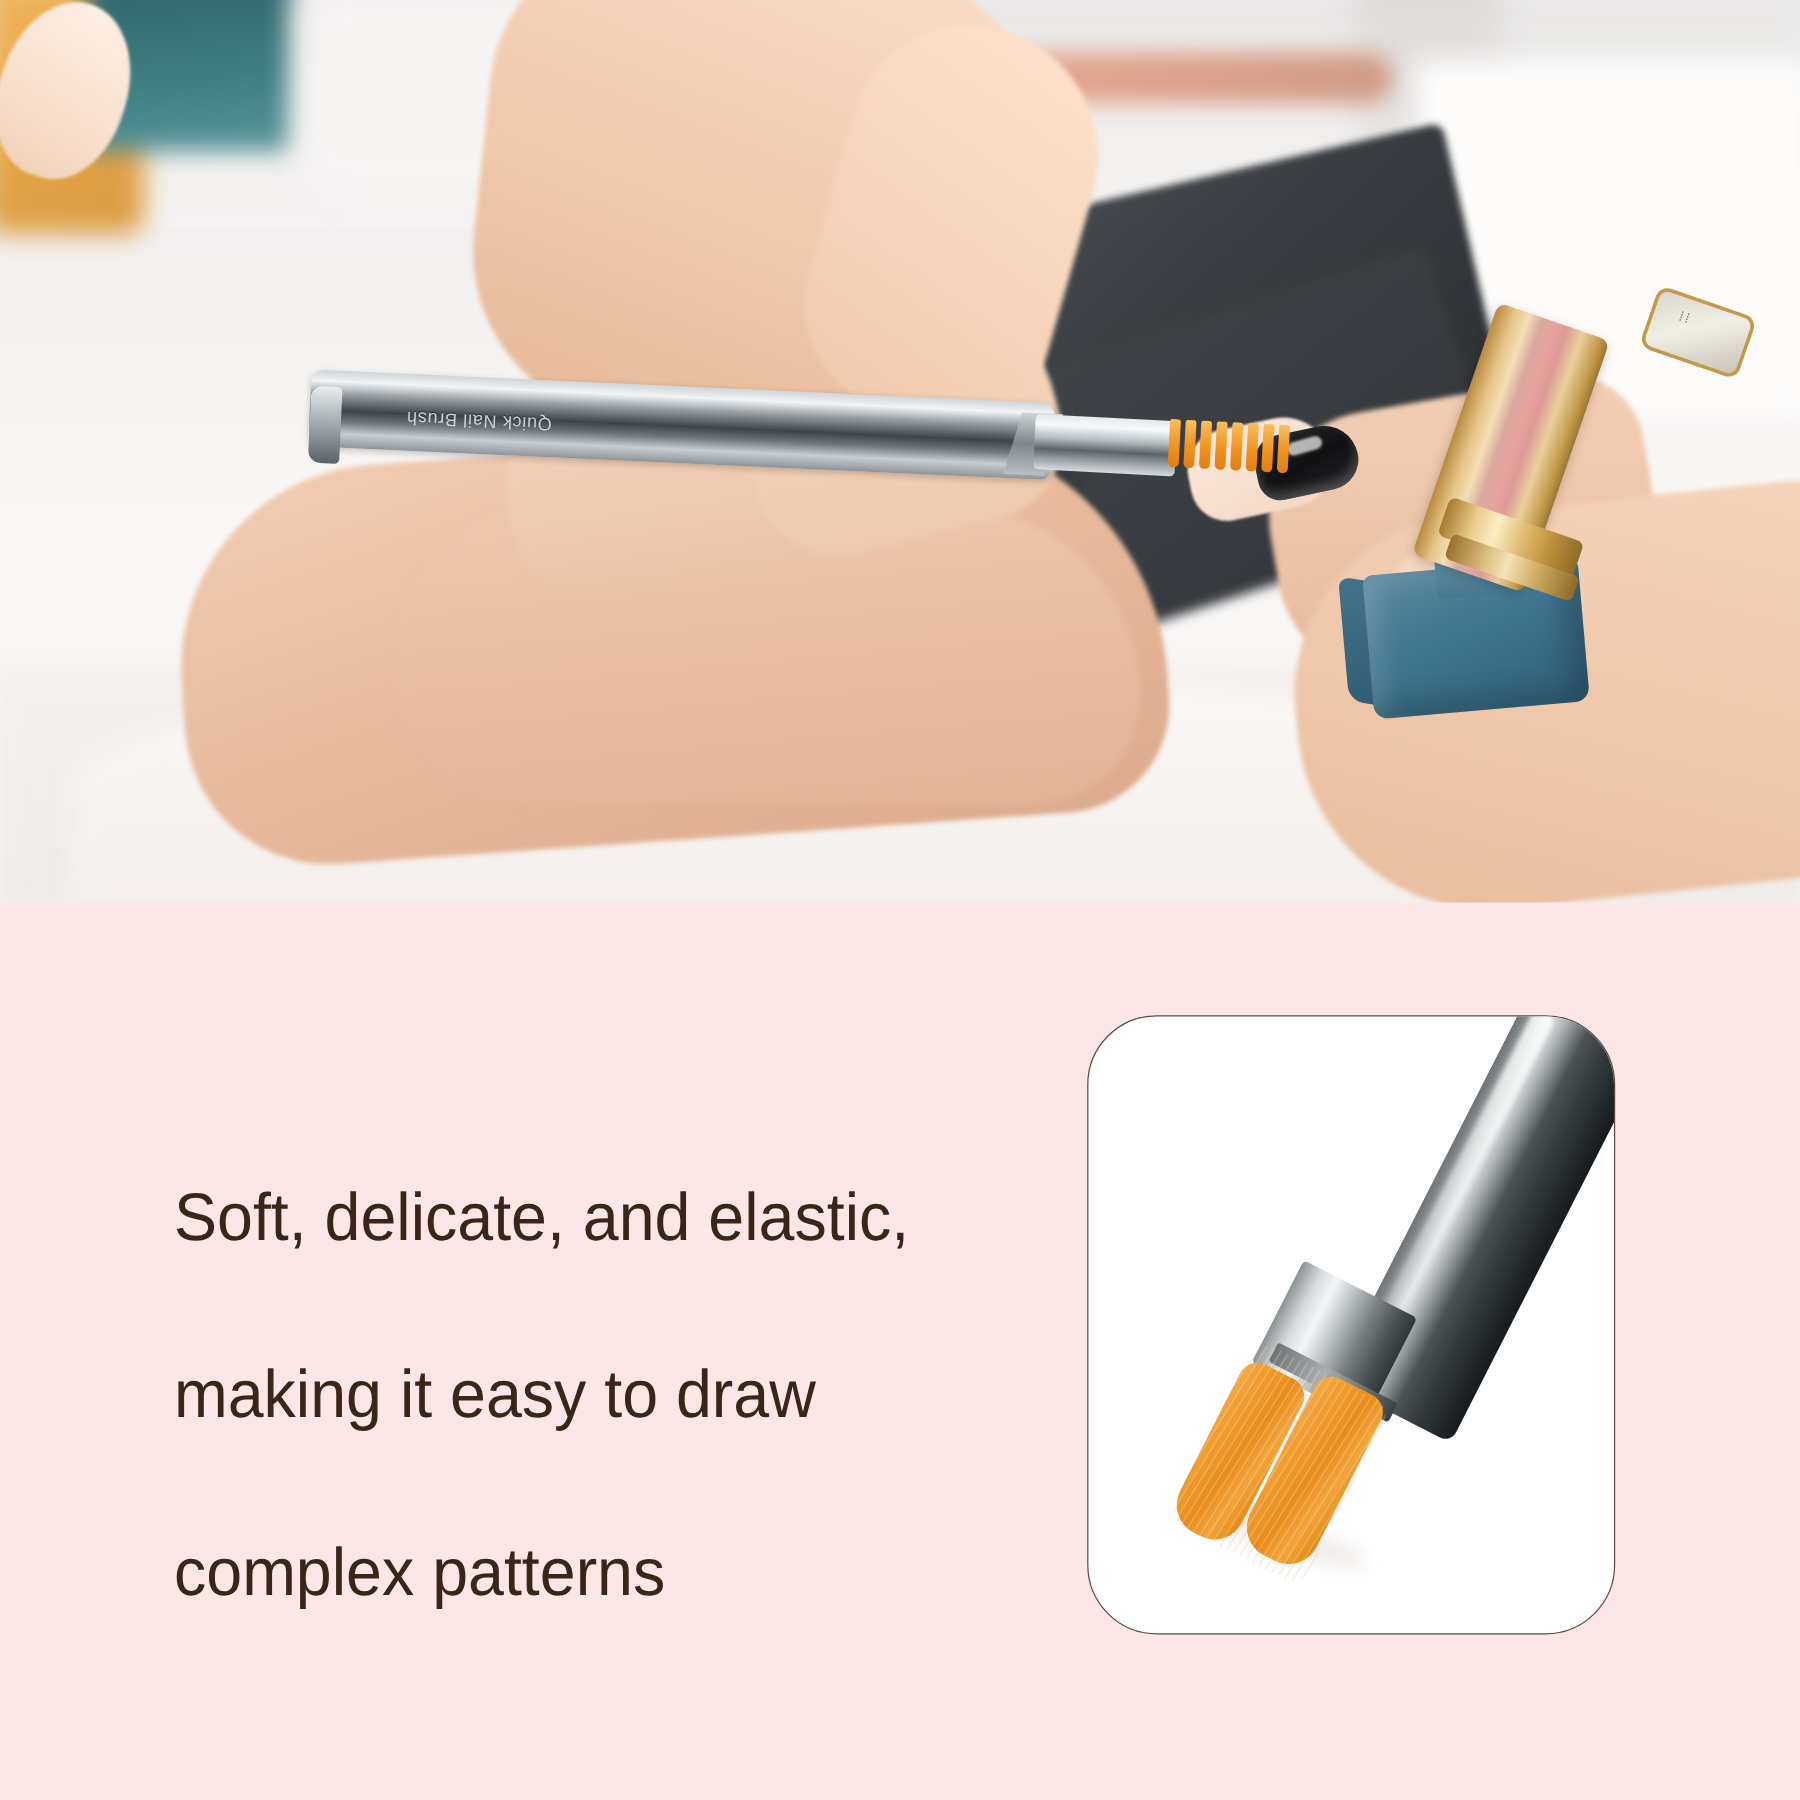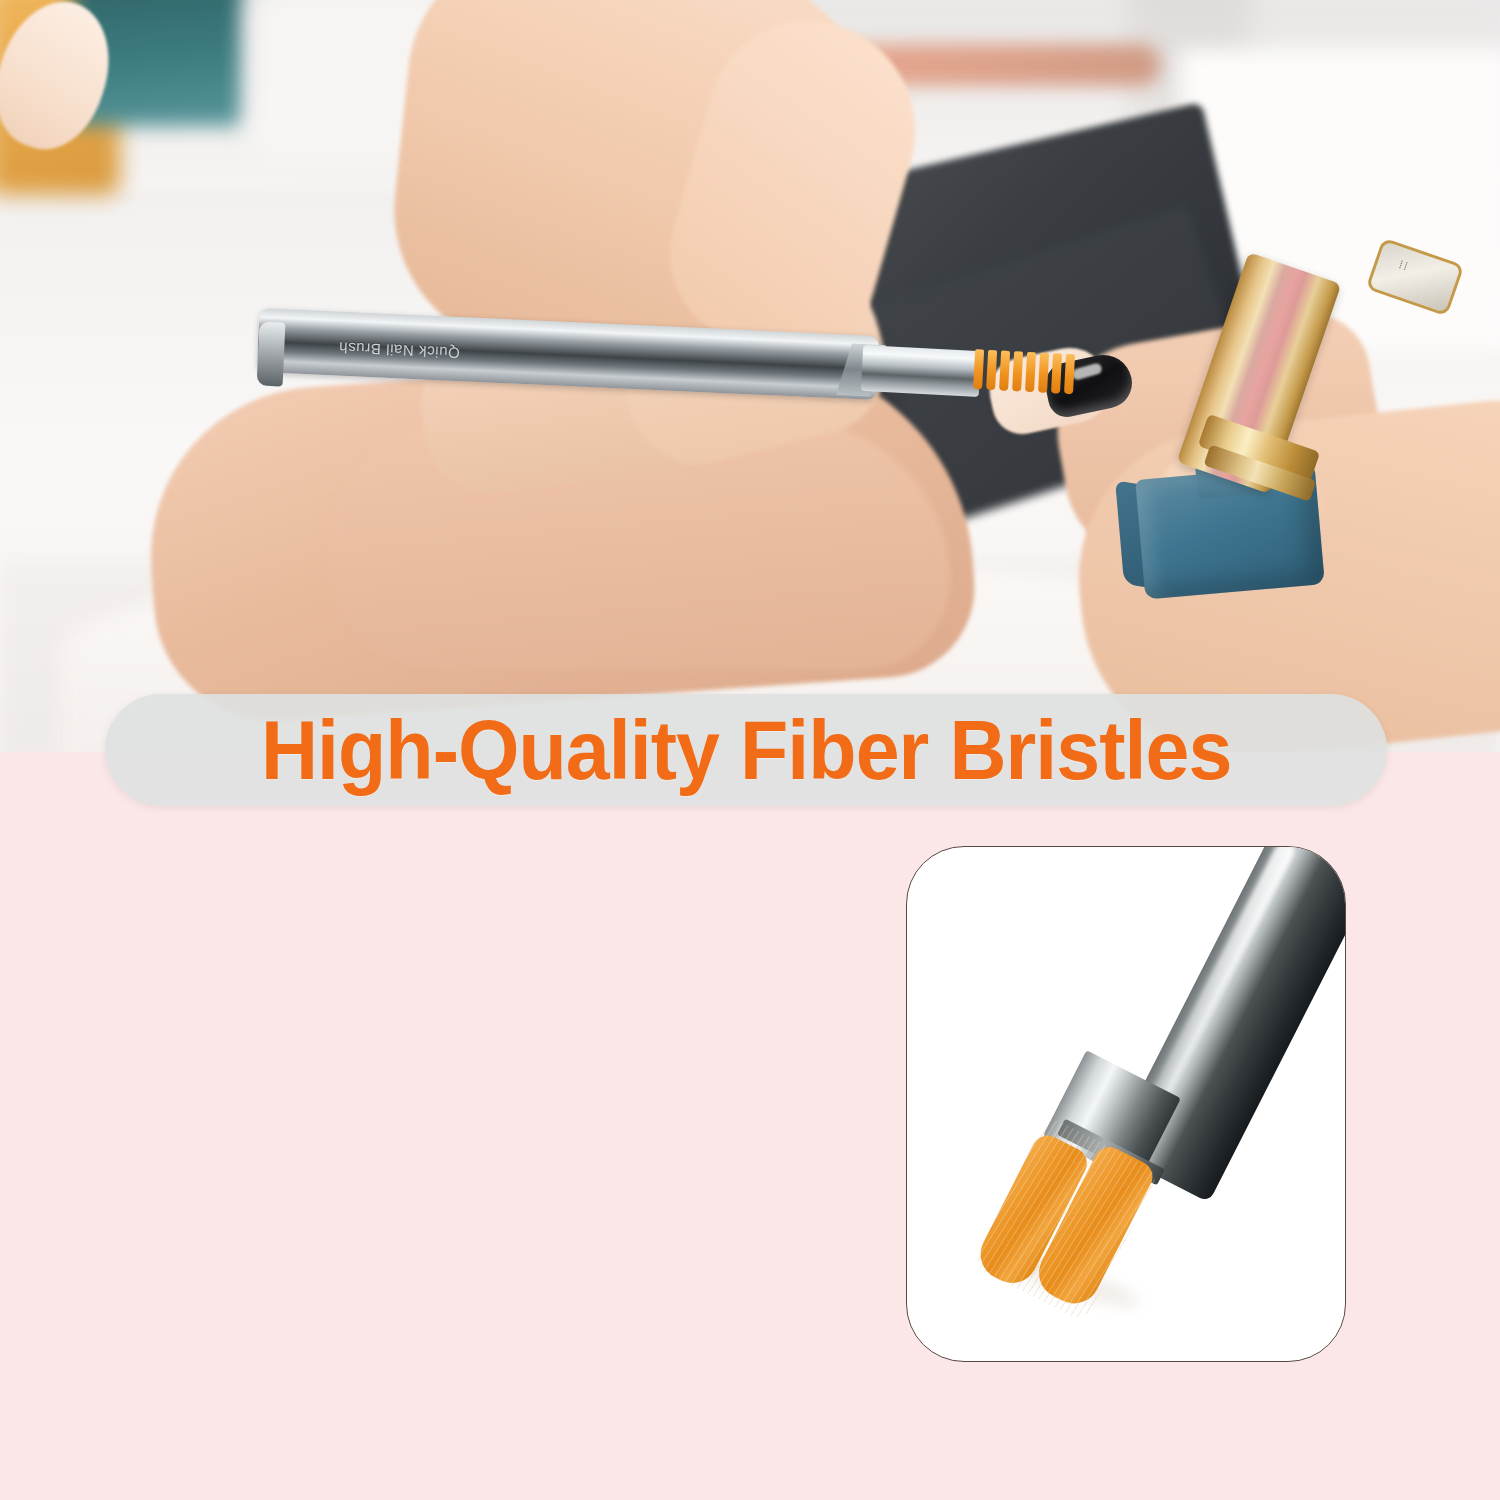--- a/index.html
+++ b/index.html
@@ -559,24 +559,26 @@
     <div class="polish-bottle-left"></div>
     <div class="polish-bottle"></div>
     <div class="polish-neck"></div>
     <div class="lipstick-body"></div>
     <div class="lipstick-ring"></div>
     <div class="lipstick-ring2"></div>
     <div class="lipstick-top"></div>
     <div class="lipstick-top-dots">⁞⁞</div>
   </div>
 
-  <div class="headline-banner">
-    <div class="headline-text">High-Quality Fiber Bristles</div>
+
+  <div class="copy-block">
+    <div class="copy-line">Soft, delicate, and elastic,</div>
+    <div class="copy-line">making it easy to draw</div>
+    <div class="copy-line">complex patterns</div>
   </div>
-
 
   <div class="inset-card">
     <div class="inset-inner">
       <div class="ins-shadow"></div>
       <div class="ins-handle"></div>
 
       <div class="ins-handle-hl"></div>
       <div class="ins-ferrule"></div>
       <div class="ins-ferrule-edge"></div>
       <div class="ins-prong p1"></div>

